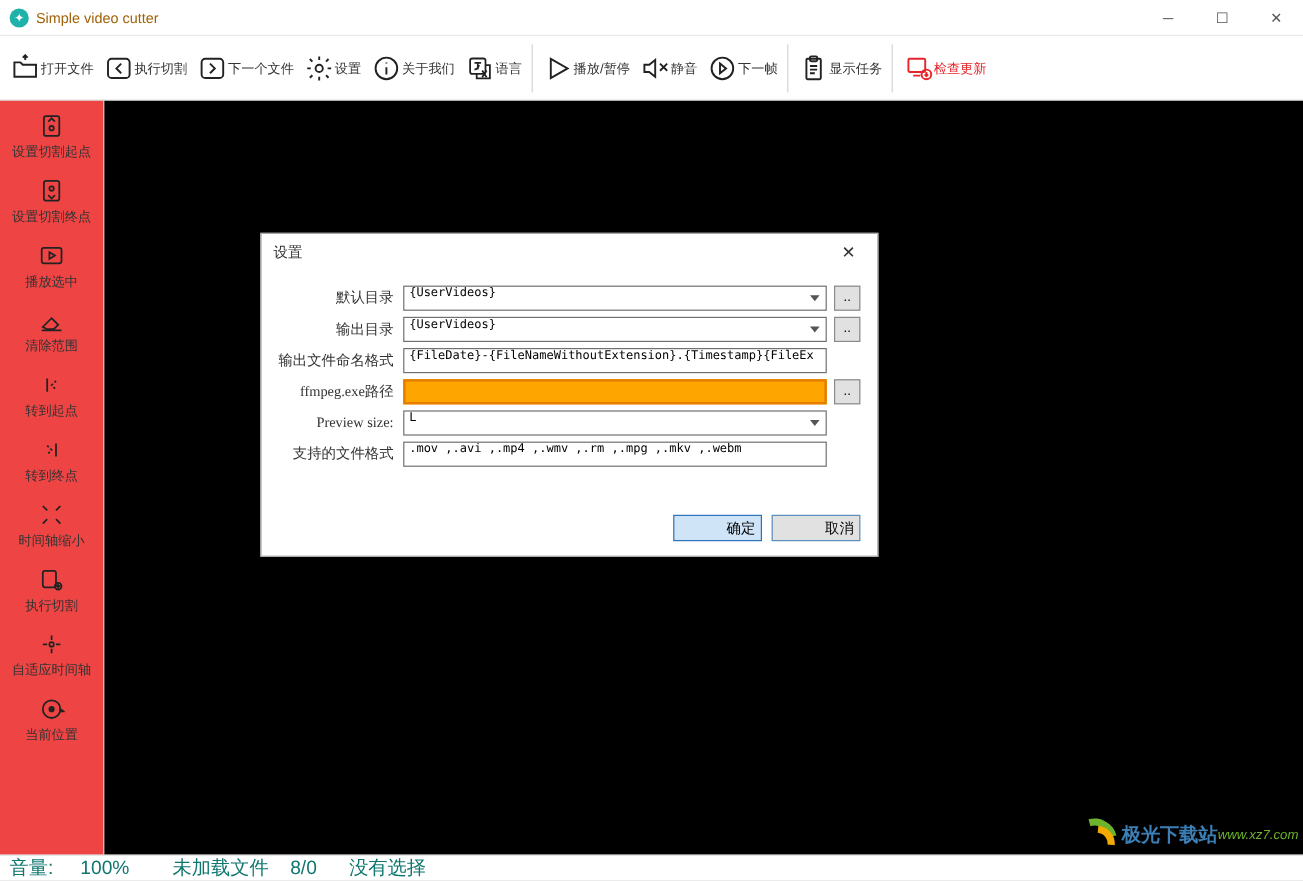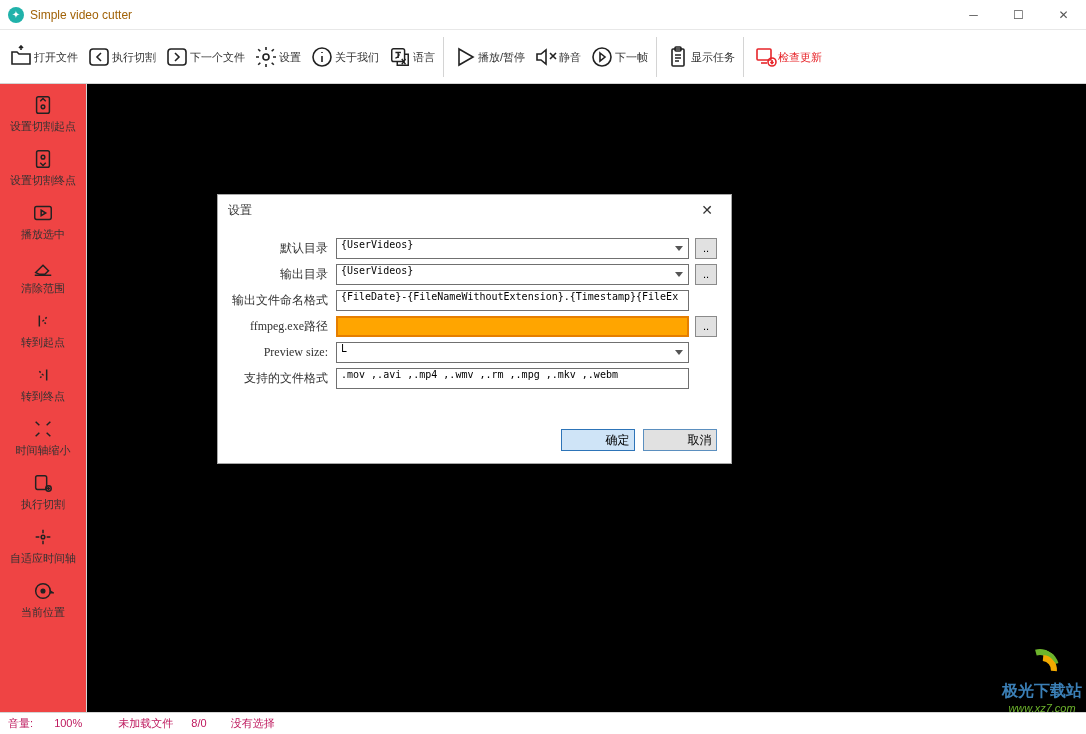--- a/index.html
+++ b/index.html
@@ -19,40 +19,40 @@
 .tb-sep { width: 1px; height: 40px; background: #d4d4d4; margin: 0 4px; }
 
 .mainrow { display: flex; height: 628px; }
 .sidebar { width: 87px; background: #ef4444; border-right: 1px solid #d4d4d4; display: flex; flex-direction: column; align-items: center; padding-top: 2px; }
 .sb-item { display: flex; flex-direction: column; align-items: center; justify-content: center; width: 68px; height: 54px; cursor: pointer; }
 .sb-item .ico { width: 26px; height: 26px; display: flex; align-items: center; justify-content: center; }
 .sb-item .lbl { font-size: 11px; color: #333; margin-top: 1px; }
 
 .preview { flex: 1; background: #000; position: relative; }
 
-.statusbar { height: 22px; background: #fff; border-top: 1px solid #d4d4d4; display: flex; align-items: center; padding: 0 8px; font-size: 11px; color: #be185d; }
+.statusbar { height: 22px; background: #fff; border-top: 1px solid #d4d4d4; display: flex; align-items: center; padding: 0 8px; font-size: 16px; color: #0f766e; }
 .statusbar span { margin-right: 18px; }
 
 .dialog { position: absolute; left: 217px; top: 194px; width: 515px; height: 270px; background: #fff; border: 1px solid #a7a7a7; box-shadow: 0 4px 18px rgba(0,0,0,0.25); }
 .dlg-title { height: 30px; display: flex; align-items: center; padding: 0 10px; font-size: 12px; color: #333; }
 .dlg-close { margin-left: auto; font-size: 14px; cursor: pointer; color: #333; padding: 4px 8px; }
 .dlg-body { padding: 10px 14px 4px 14px; }
 .dlg-row { display: flex; align-items: center; height: 26px; }
 .dlg-row .fl { width: 104px; text-align: right; font-size: 12px; color: #333; padding-right: 8px; font-family: Liberation Serif, serif; }
 .dlg-row .inp { flex: 1; height: 21px; border: 1px solid #707070; background: #fff; font-size: 10px; padding: 0 4px; font-family: "SimSun", monospace; position: relative; }
 .dlg-row .inp.sel { padding-right: 18px; }
 .dlg-row .inp.sel::after { content: ""; position: absolute; right: 5px; top: 7px; border-left: 4px solid transparent; border-right: 4px solid transparent; border-top: 5px solid #555; }
 .dlg-row .inp.hl { background: #ffa500; border: 2px solid #e57e00; }
 .dlg-row .browse { width: 22px; height: 21px; border: 1px solid #8a8a8a; background: #e1e1e1; margin-left: 6px; cursor: pointer; font-size: 11px; display: flex; align-items: center; justify-content: center; }
 .dlg-row .spacer22 { width: 28px; }
 .dlg-foot { position: absolute; bottom: 12px; right: 14px; display: flex; gap: 8px; }
 .dlg-btn { min-width: 74px; height: 22px; border: 1px solid #5b8fbf; background: #e1e1e1; font-size: 12px; cursor: pointer; display: flex; align-items: center; justify-content: center; padding-left: 39px; }
 .dlg-btn.primary { background: #cfe4f7; border: 1px solid #2d74b8; }
 
-.watermark { position: absolute; right: 4px; bottom: 20px; display: flex; flex-direction: column; align-items: center; font-size: 13px; }
+.watermark { position: absolute; right: 4px; bottom: 20px; display: flex; align-items: center; font-size: 13px; }
 .watermark .logo { width: 42px; height: 36px; position: relative; }
 .watermark .arc1 { position: absolute; width: 38px; height: 38px; border: 6px solid #6db42c; border-color: #6db42c transparent transparent transparent; border-radius: 50%; transform: rotate(30deg); top: 4px; left: 0; }
 .watermark .arc2 { position: absolute; width: 30px; height: 30px; border: 6px solid #f2a900; border-color: #f2a900 transparent transparent transparent; border-radius: 50%; transform: rotate(50deg); top: 10px; left: 6px; }
 .watermark .t1 { color: #3b7fb6; font-weight: bold; font-size: 16px; }
 .watermark .t2 { color: #6db42c; font-size: 11px; font-style: italic; }
 
 svg { stroke: #222; stroke-width: 1.6; fill: none; }
 .red svg { stroke: #e7252a; }
 </style>
 </head>

